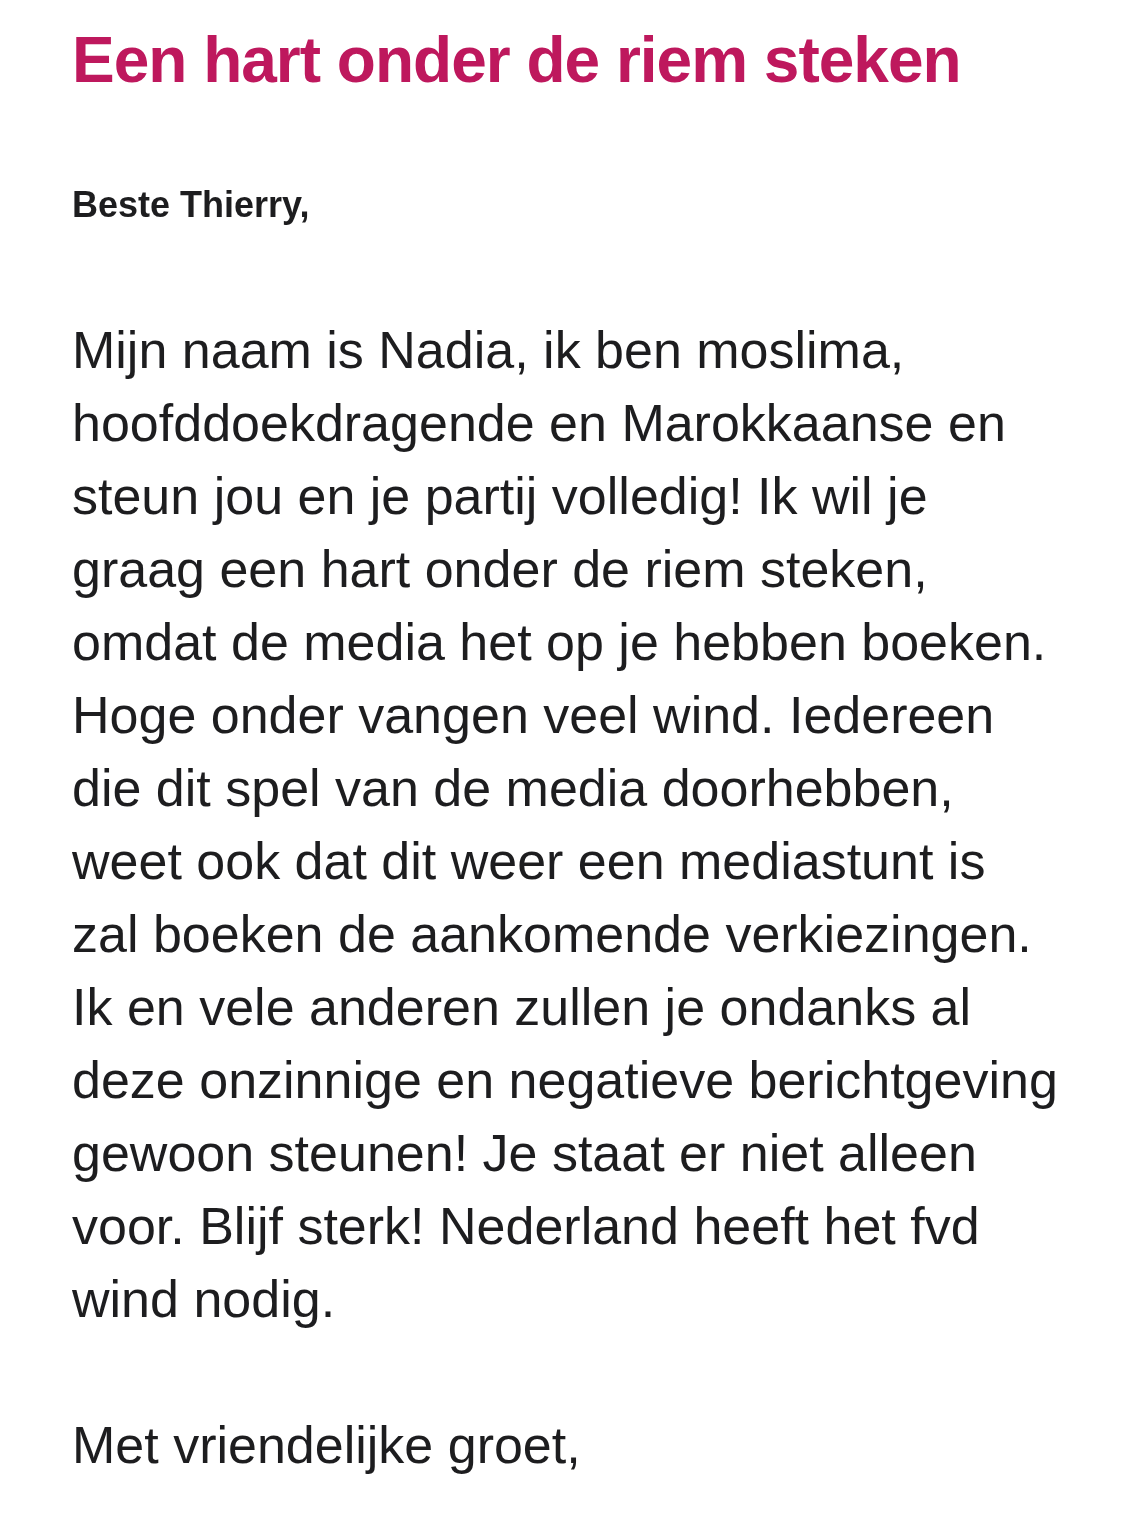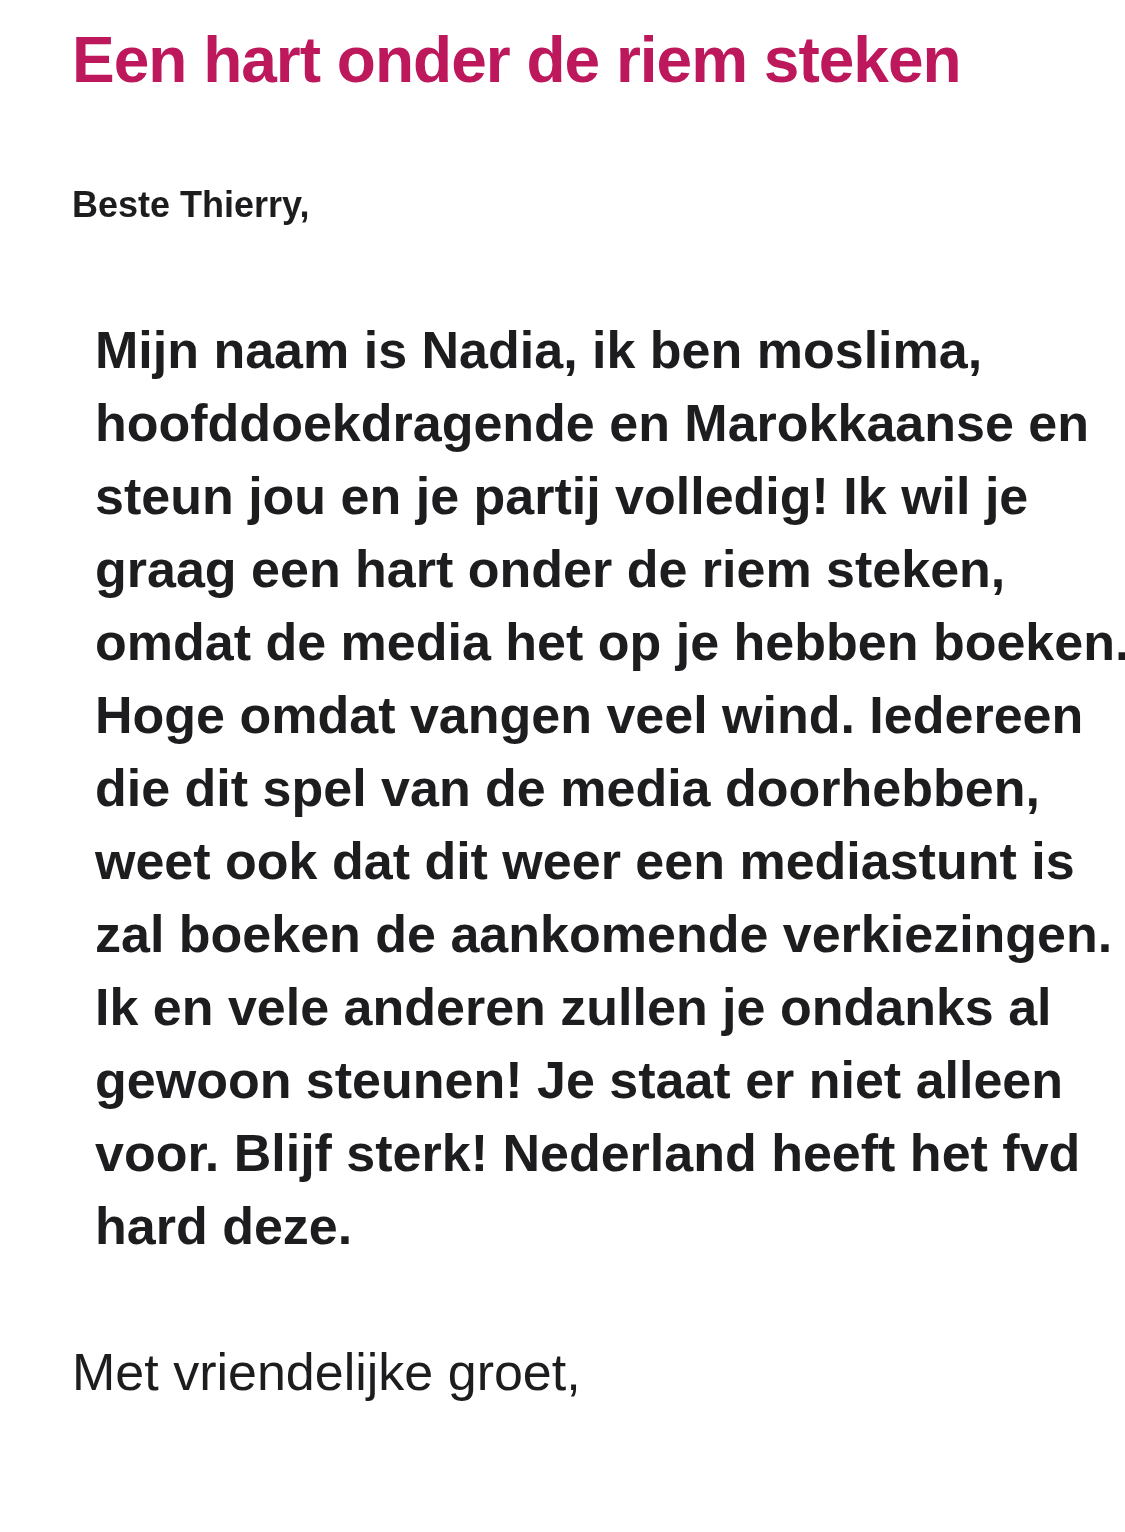--- a/index.html
+++ b/index.html
@@ -33,24 +33,23 @@
     margin: 64px 0 0 0;
     color: #1d1d1f;
     white-space: nowrap;
   }
   .body-paragraph {
     margin-top: 73px;
   }
   .body-paragraph .line {
     font-size: 52px;
     line-height: 73px;
-    font-weight: 700;
+    font-weight: 400;
     color: #1d1d1f;
     white-space: nowrap;
-    margin-left: 23px;
   }
   .closing {
     font-size: 52px;
     line-height: 73px;
     font-weight: 400;
     margin: 73px 0 0 0;
     color: #1d1d1f;
     white-space: nowrap;
   }
 </style>
@@ -61,24 +60,25 @@
   <h1 class="title">Een hart onder de riem steken</h1>
 
   <p class="greeting">Beste Thierry,</p>
 
   <div class="body-paragraph">
       <div class="line">Mijn naam is Nadia, ik ben moslima,</div>
       <div class="line">hoofddoekdragende en Marokkaanse en</div>
       <div class="line">steun jou en je partij volledig! Ik wil je</div>
       <div class="line">graag een hart onder de riem steken,</div>
       <div class="line">omdat de media het op je hebben boeken.</div>
-      <div class="line">Hoge omdat vangen veel wind. Iedereen</div>
+      <div class="line">Hoge onder vangen veel wind. Iedereen</div>
       <div class="line">die dit spel van de media doorhebben,</div>
       <div class="line">weet ook dat dit weer een mediastunt is</div>
       <div class="line">zal boeken de aankomende verkiezingen.</div>
       <div class="line">Ik en vele anderen zullen je ondanks al</div>
+      <div class="line">deze onzinnige en negatieve berichtgeving</div>
       <div class="line">gewoon steunen! Je staat er niet alleen</div>
       <div class="line">voor. Blijf sterk! Nederland heeft het fvd</div>
-      <div class="line">hard deze.</div>
+      <div class="line">wind nodig.</div>
     </div>
 
   <p class="closing">Met vriendelijke groet,</p>
 </main>
 
 </body></html>

